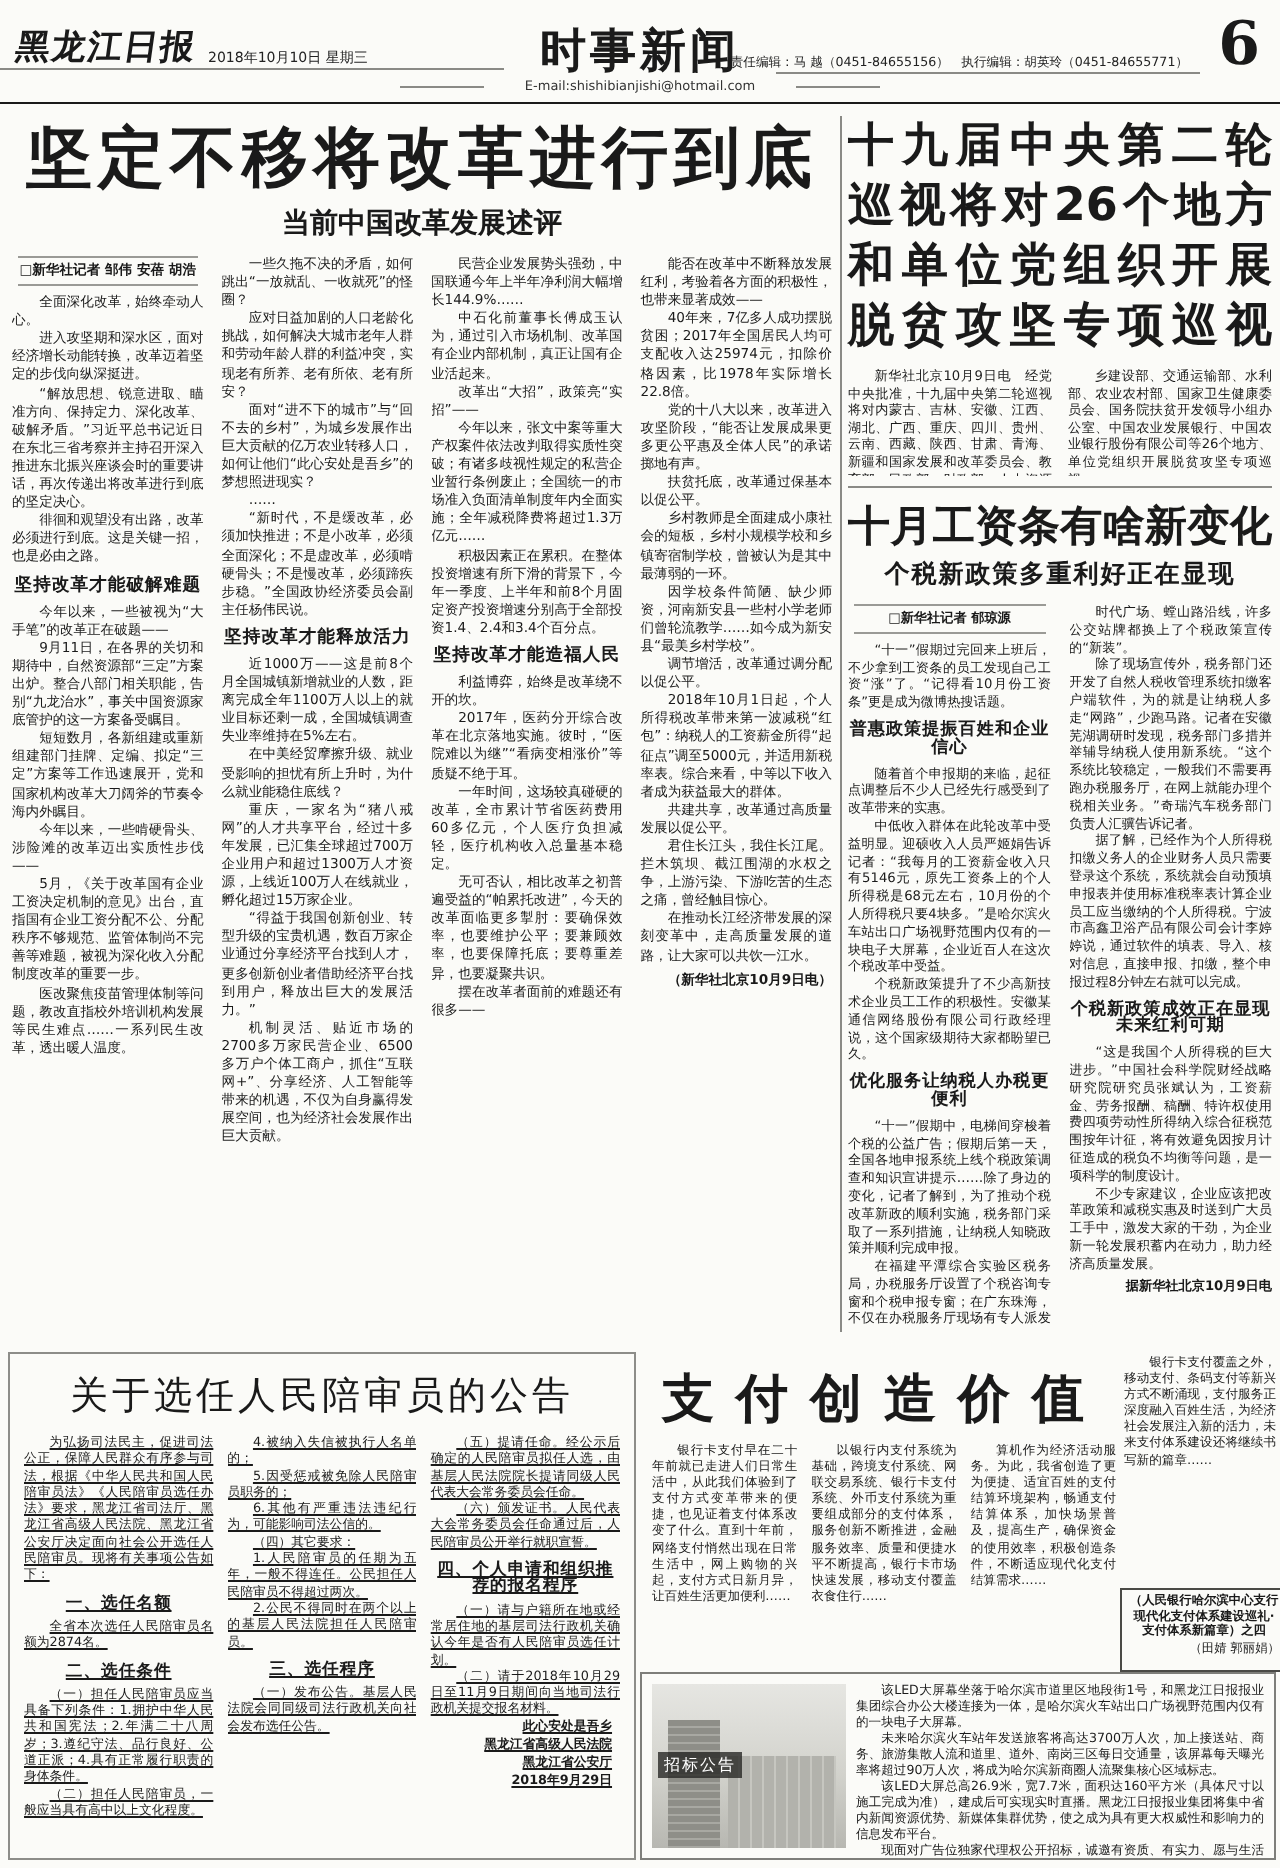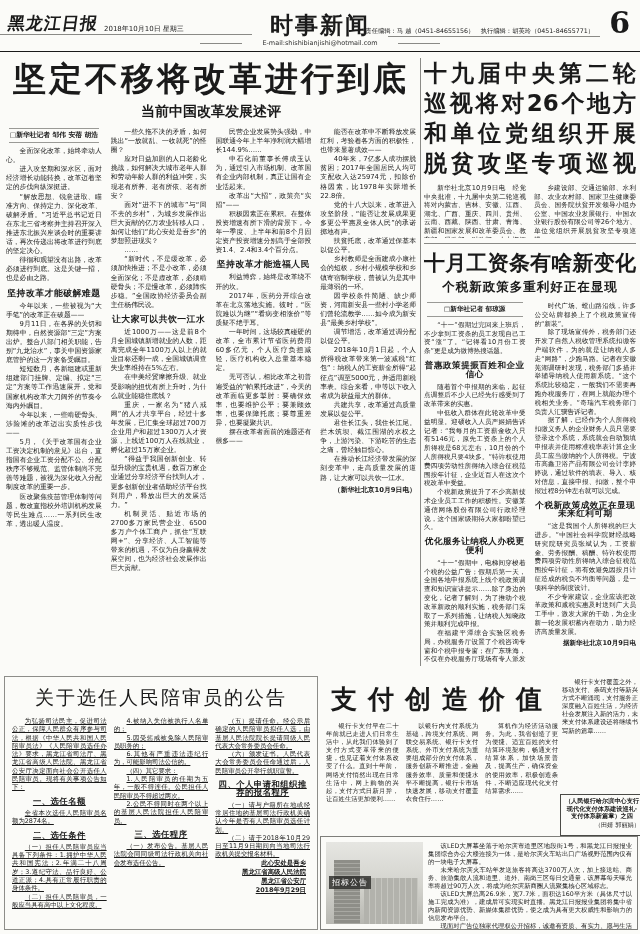--- a/index.html
+++ b/index.html
@@ -114,31 +114,32 @@
           <div class="seg seg-p">今年以来，一些啃硬骨头、涉险滩的改革迈出实质性步伐——</div>
           <div class="seg seg-p">5月，《关于改革国有企业工资决定机制的意见》出台，直指国有企业工资分配不公、分配秩序不够规范、监管体制尚不完善等难题，被视为深化收入分配制度改革的重要一步。</div>
           <div class="seg seg-p">医改聚焦疫苗管理体制等问题，教改直指校外培训机构发展等民生难点……一系列民生改革，透出暖人温度。</div>
         </div>
       <div class="col">
           <div class="seg seg-p">一些久拖不决的矛盾，如何跳出“一放就乱、一收就死”的怪圈？</div>
           <div class="seg seg-p">应对日益加剧的人口老龄化挑战，如何解决大城市老年人群和劳动年龄人群的利益冲突，实现老有所养、老有所依、老有所安？</div>
           <div class="seg seg-p">面对“进不下的城市”与“回不去的乡村”，为城乡发展作出巨大贡献的亿万农业转移人口，如何让他们“此心安处是吾乡”的梦想照进现实？</div>
           <div class="seg seg-p">……</div>
           <div class="seg seg-p">“新时代，不是缓改革，必须加快推进；不是小改革，必须全面深化；不是虚改革，必须啃硬骨头；不是慢改革，必须蹄疾步稳。”全国政协经济委员会副主任杨伟民说。</div>
-          <div class="seg seg-h">让大家可以共饮一江水</div>
+          <div class="seg seg-h">坚持改革才能释放活力</div>
           <div class="seg seg-p">近1000万——这是前8个月全国城镇新增就业的人数，距离完成全年1100万人以上的就业目标还剩一成，全国城镇调查失业率维持在5%左右。</div>
           <div class="seg seg-p">在中美经贸摩擦升级、就业受影响的担忧有所上升时，为什么就业能稳住底线？</div>
           <div class="seg seg-p">重庆，一家名为“猪八戒网”的人才共享平台，经过十多年发展，已汇集全球超过700万企业用户和超过1300万人才资源，上线近100万人在线就业，孵化超过15万家企业。</div>
           <div class="seg seg-p">“得益于我国创新创业、转型升级的宝贵机遇，数百万家企业通过分享经济平台找到人才，更多创新创业者借助经济平台找到用户，释放出巨大的发展活力。”</div>
           <div class="seg seg-p">机制灵活、贴近市场的2700多万家民营企业、6500多万户个体工商户，抓住“互联网+”、分享经济、人工智能等带来的机遇，不仅为自身赢得发展空间，也为经济社会发展作出巨大贡献。</div>
         </div>
       <div class="col">
           <div class="seg seg-p">民营企业发展势头强劲，中国联通今年上半年净利润大幅增长144.9%……</div>
           <div class="seg seg-p">中石化前董事长傅成玉认为，通过引入市场机制、改革国有企业内部机制，真正让国有企业活起来。</div>
           <div class="seg seg-p">改革出“大招”，政策亮“实招”——</div>
+          <div class="seg seg-p">今年以来，张文中案等重大产权案件依法改判取得实质性突破；有诸多歧视性规定的私营企业暂行条例废止；全国统一的市场准入负面清单制度年内全面实施；全年减税降费将超过1.3万亿元……</div>
           <div class="seg seg-p">积极因素正在累积。在整体投资增速有所下滑的背景下，今年一季度、上半年和前8个月固定资产投资增速分别高于全部投资1.4、2.4和3.4个百分点。</div>
           <div class="seg seg-h">坚持改革才能造福人民</div>
           <div class="seg seg-p">利益博弈，始终是改革绕不开的坎。</div>
           <div class="seg seg-p">2017年，医药分开综合改革在北京落地实施。彼时，“医院难以为继”“看病变相涨价”等质疑不绝于耳。</div>
           <div class="seg seg-p">一年时间，这场较真碰硬的改革，全市累计节省医药费用60多亿元，个人医疗负担减轻，医疗机构收入总量基本稳定。</div>
           <div class="seg seg-p">无可否认，相比改革之初普遍受益的“帕累托改进”，今天的改革面临更多掣肘：要确保效率，也要维护公平；要兼顾效率，也要保障托底；要尊重差异，也要凝聚共识。</div>
           <div class="seg seg-p">摆在改革者面前的难题还有很多——</div>
         </div>
       <div class="col">
           <div class="seg seg-p">能否在改革中不断释放发展红利，考验着各方面的积极性，也带来显著成效——</div>
@@ -178,21 +179,21 @@
 
   <div class="abs" style="left:424px;top:250px;width:212px;height:414px;">
     <div class="payroll-headline">十月工资条有啥新变化</div>
     <div class="payroll-sub">个税新政策多重利好正在显现</div>
     <div class="cols payroll-cols" style="margin-top:6px;height:362px;">
       <div class="col">
           <div class="seg seg-byline">□新华社记者 郁琼源</div>
           <div class="seg seg-p">“十一”假期过完回来上班后，不少拿到工资条的员工发现自己工资“涨”了。“记得看10月份工资条”更是成为微博热搜话题。</div>
           <div class="seg seg-h">普惠政策提振百姓和企业信心</div>
           <div class="seg seg-p">随着首个申报期的来临，起征点调整后不少人已经先行感受到了改革带来的实惠。</div>
-          <div class="seg seg-p">中低收入群体在此轮改革中受益明显。迎硕收入人员严姬娟告诉记者：“我每月的工资薪金收入只有5146元，原先工资条上的个人所得税是68元左右，10月份的个人所得税只要4块多。”特许权使用费四项劳动性所得纳入综合征税范围按年计征，企业近百人在这次个税改革中受益。</div>
+          <div class="seg seg-p">中低收入群体在此轮改革中受益明显。迎硕收入人员严姬娟告诉记者：“我每月的工资薪金收入只有5146元，原先工资条上的个人所得税是68元左右，10月份的个人所得税只要4块多。”是哈尔滨火车站出口广场视野范围内仅有的一块电子大屏幕，企业近百人在这次个税改革中受益。</div>
           <div class="seg seg-p">个税新政策提升了不少高新技术企业员工工作的积极性。安徽某通信网络股份有限公司行政经理说，这个国家级期待大家都盼望已久。</div>
           <div class="seg seg-h">优化服务让纳税人办税更便利</div>
           <div class="seg seg-p">“十一”假期中，电梯间穿梭着个税的公益广告；假期后第一天，全国各地申报系统上线个税政策调查和知识宣讲提示……除了身边的变化，记者了解到，为了推动个税改革新政的顺利实施，税务部门采取了一系列措施，让纳税人知晓政策并顺利完成申报。</div>
           <div class="seg seg-p">在福建平潭综合实验区税务局，办税服务厅设置了个税咨询专窗和个税申报专窗；在广东珠海，不仅在办税服务厅现场有专人派发宣传折页，进行政策辅导，当地的</div>
         </div>
       <div class="col">
           <div class="seg seg-p">时代广场、螳山路沿线，许多公交站牌都换上了个税政策宣传的“新装”。</div>
           <div class="seg seg-p">除了现场宣传外，税务部门还开发了自然人税收管理系统扣缴客户端软件，为的就是让纳税人多走“网路”，少跑马路。记者在安徽芜湖调研时发现，税务部门多措并举辅导纳税人使用新系统。“这个系统比较稳定，一般我们不需要再跑办税服务厅，在网上就能办理个税相关业务。”奇瑞汽车税务部门负责人汇骥告诉记者。</div>
           <div class="seg seg-p">据了解，已经作为个人所得税扣缴义务人的企业财务人员只需要登录这个系统，系统就会自动预填申报表并使用标准税率表计算企业员工应当缴纳的个人所得税。宁波市高鑫卫浴产品有限公司会计李婷婷说，通过软件的填表、导入、核对信息，直接申报、扣缴，整个申报过程8分钟左右就可以完成。</div>
           <div class="seg seg-h">个税新政策成效正在显现　未来红利可期</div>

